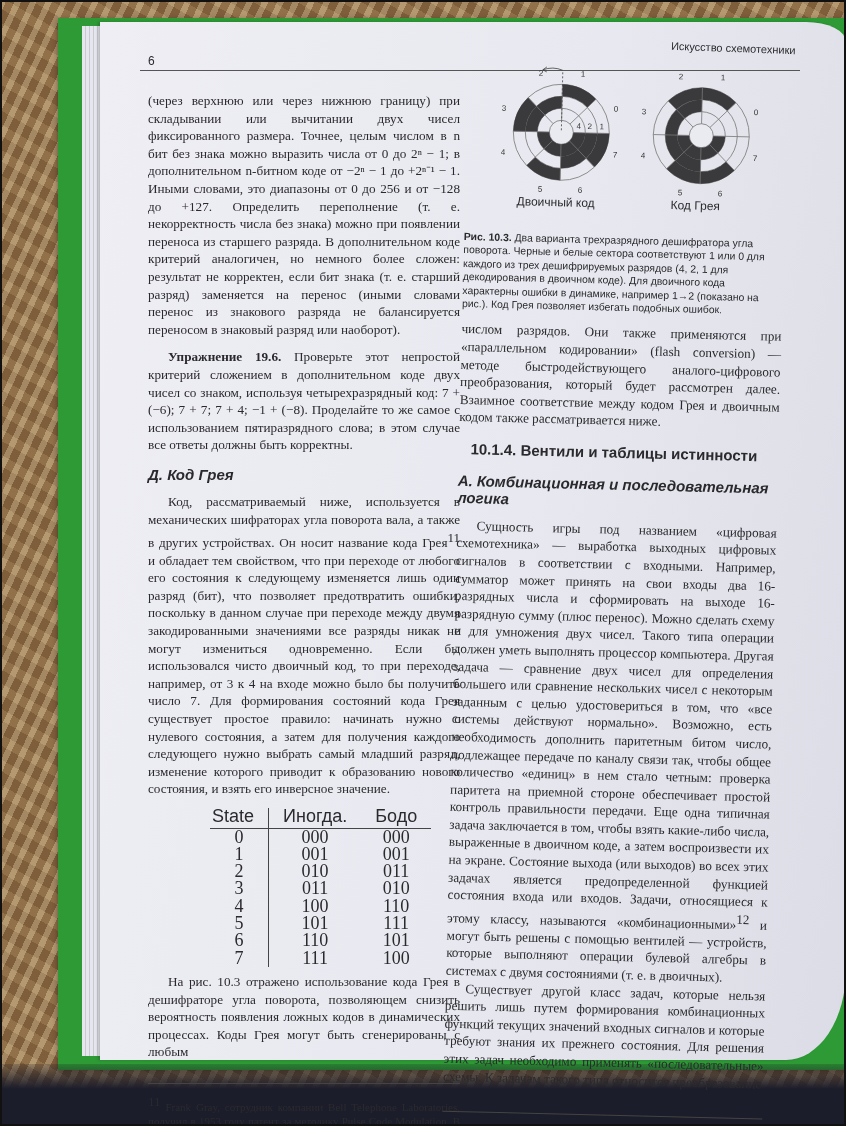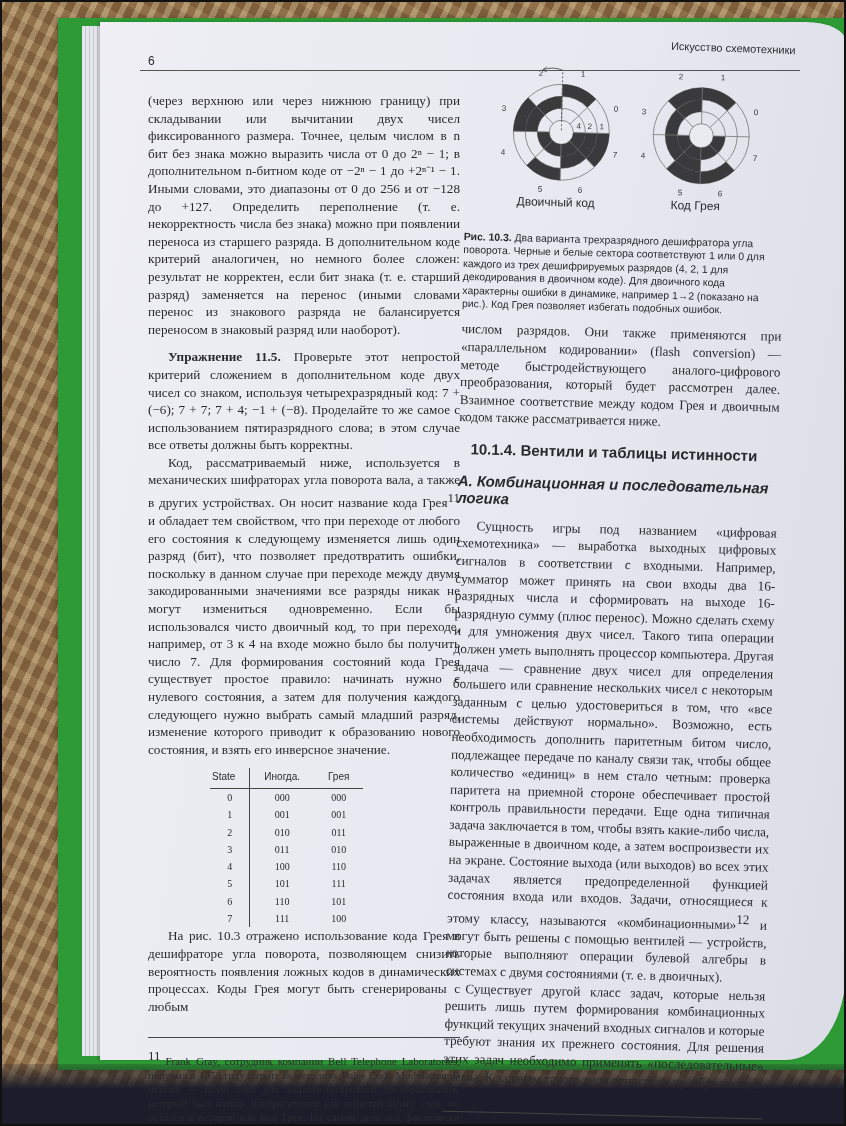--- a/index.html
+++ b/index.html
@@ -48,21 +48,21 @@
   .exercise { margin-top: 10px; }
   .exercise b { font-weight: bold; }
   .subhead {
     font-family: "Liberation Sans", sans-serif; font-weight: bold; font-style: italic;
     font-size: 15px; margin: 12px 0 10px 0; text-align: left;
   }
   .section-head {
     font-family: "Liberation Sans", sans-serif; font-weight: bold; font-size: 15px;
     margin: 14px 0 14px 12px; text-align: left;
   }
-  .gray-table { margin: 10px 0 0 62px; border-collapse: collapse; font-size: 10px; }
+  .gray-table { margin: 10px 0 6px 62px; border-collapse: collapse; font-size: 18px; }
   .gray-table th { font-family: "Liberation Sans", sans-serif; font-weight: normal; padding: 0 14px 2px 14px; border-bottom: 1px solid #444; }
   .gray-table th:first-child { border-right: 1px solid #444; padding-left: 2px; }
   .gray-table td { text-align: center; padding: 0 14px; line-height: 17.3px; }
   .gray-table td:first-child { border-right: 1px solid #444; }
 
   .footnote-rule { border-top: 1px solid #444; width: 100%; margin: 22px 0 4px 0; }
   .footnote { font-size: 11px; line-height: 14px; text-align: justify; }
   .footnote sup, .para sup { font-size: 13px; }
 
   .figure { position: relative; height: 150px; margin-left: 10px; }
@@ -83,35 +83,36 @@
 <div class="page">
   <div class="running-head">
     <span class="page-number">6</span>
     <span class="book-title">Искусство схемотехники</span>
   </div>
 
   <div class="col col-left">
     <p class="para">(через верхнюю или через нижнюю границу) при складывании или вычитании двух чисел фиксированного размера. Точнее, целым числом в n бит без знака можно выразить числа от 0 до 2ⁿ − 1; в дополнительном n-битном коде от −2ⁿ − 1 до +2ⁿ⁻¹ − 1. Иными словами, это диапазоны от 0 до 256 и от −128 до +127. Определить переполнение (т. е. некорректность числа без знака) можно при появлении переноса из старшего разряда. В дополнительном коде критерий аналогичен, но немного более сложен: результат не корректен, если бит знака (т. е. старший разряд) заменяется на перенос (иными словами перенос из знакового разряда не балансируется переносом в знаковый разряд или наоборот).</p>
 
     <p class="para indent exercise">
-      <b>Упражнение 11.5.</b>
+      <b>Упражнение 19.6.</b>
       <span>Проверьте этот непростой критерий сложением в дополнительном коде двух чисел со знаком, используя четырехразрядный код: 7 + (−6); 7 + 7; 7 + 4; −1 + (−8). Проделайте то же самое с использованием пятиразрядного слова; в этом случае все ответы должны быть корректны.</span>
     </p>
 
+    <div class="subhead">Д. Код Грея</div>
 
     <p class="para indent">
       <span>Код, рассматриваемый ниже, используется в механических шифраторах угла поворота вала, а также в других устройствах. Он носит название кода Грея</span><sup>11</sup><span> и обладает тем свойством, что при переходе от любого его состояния к следующему изменяется лишь один разряд (бит), что позволяет предотвратить ошибки, поскольку в данном случае при переходе между двумя закодированными значениями все разряды никак не могут измениться одновременно. Если бы использовался чисто двоичный код, то при переходе, например, от 3 к 4 на входе можно было бы получить число 7. Для формирования состояний кода Грея существует простое правило: начинать нужно с нулевого состояния, а затем для получения каждого следующего нужно выбрать самый младший разряд, изменение которого приводит к образованию нового состояния, и взять его инверсное значение.</span>
     </p>
 
     <table class="gray-table">
       <thead>
         <tr>
           <th>State</th>
           <th>Иногда.</th>
-          <th>Грея</th>
+          <th>Бодо</th>
         </tr>
       </thead>
       <tbody>
         <tr>
             <td>0</td>
             <td>000</td>
             <td>000</td>
           </tr>
         <tr>
             <td>1</td>

